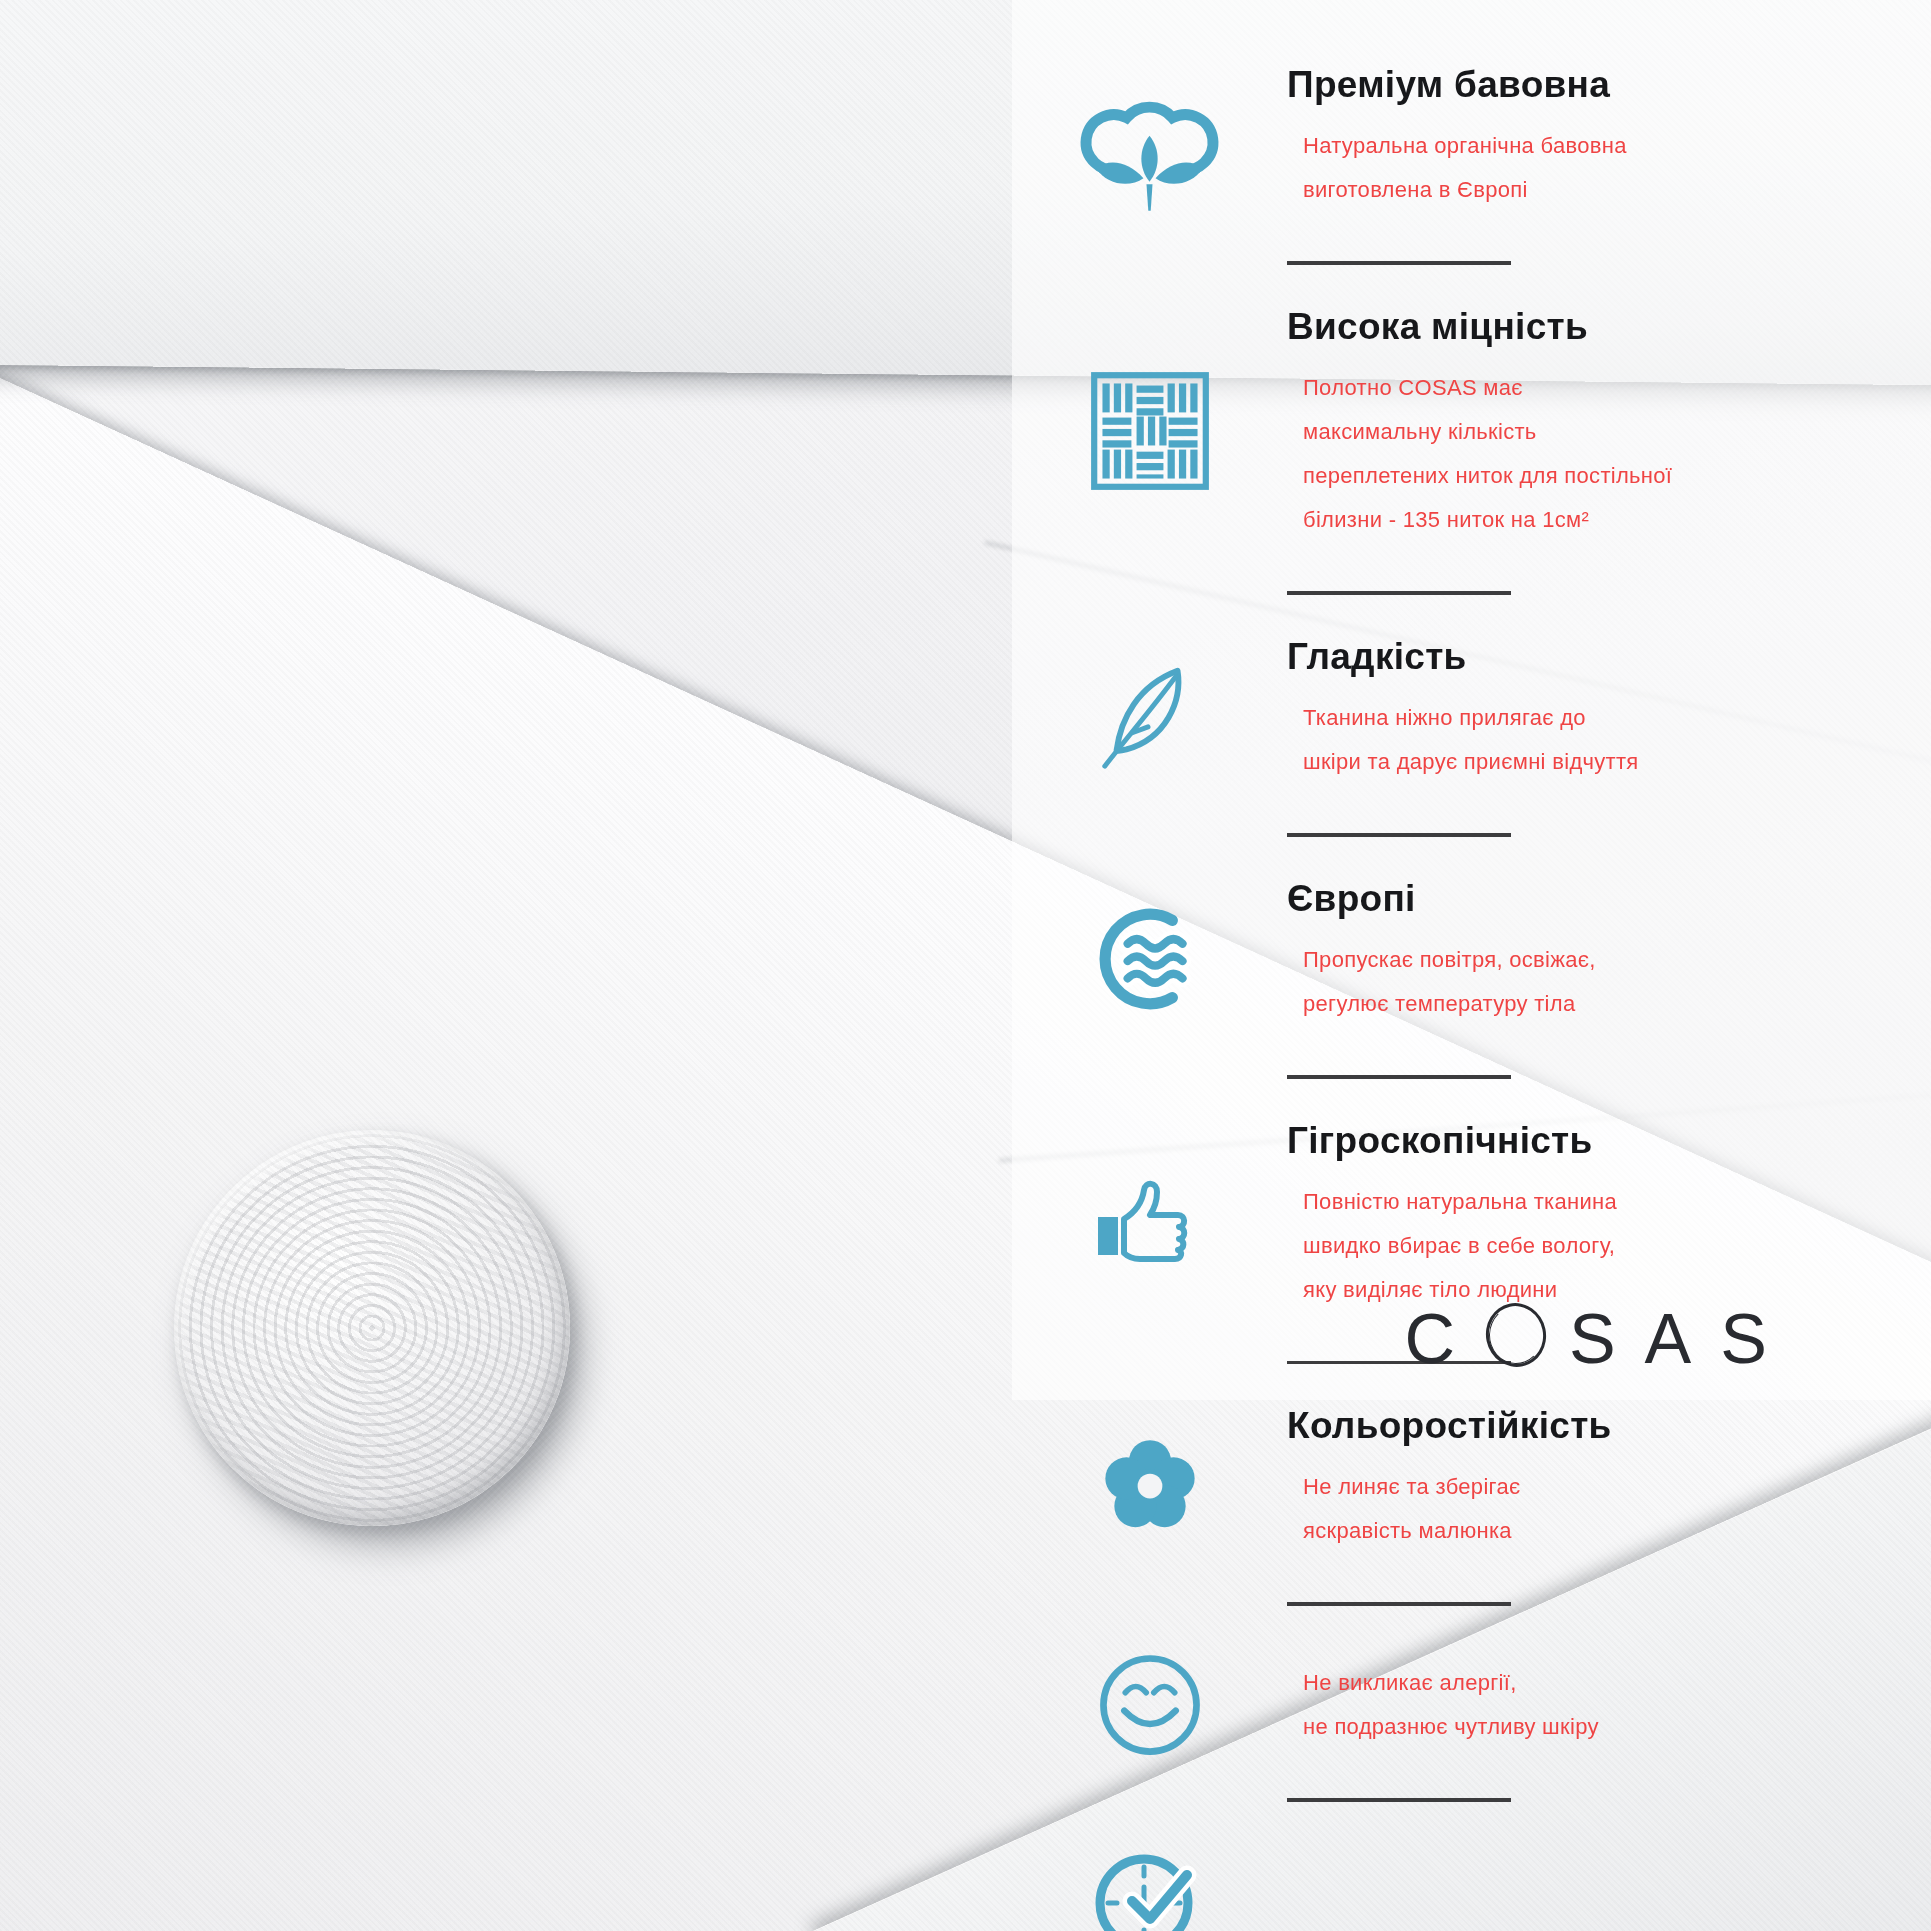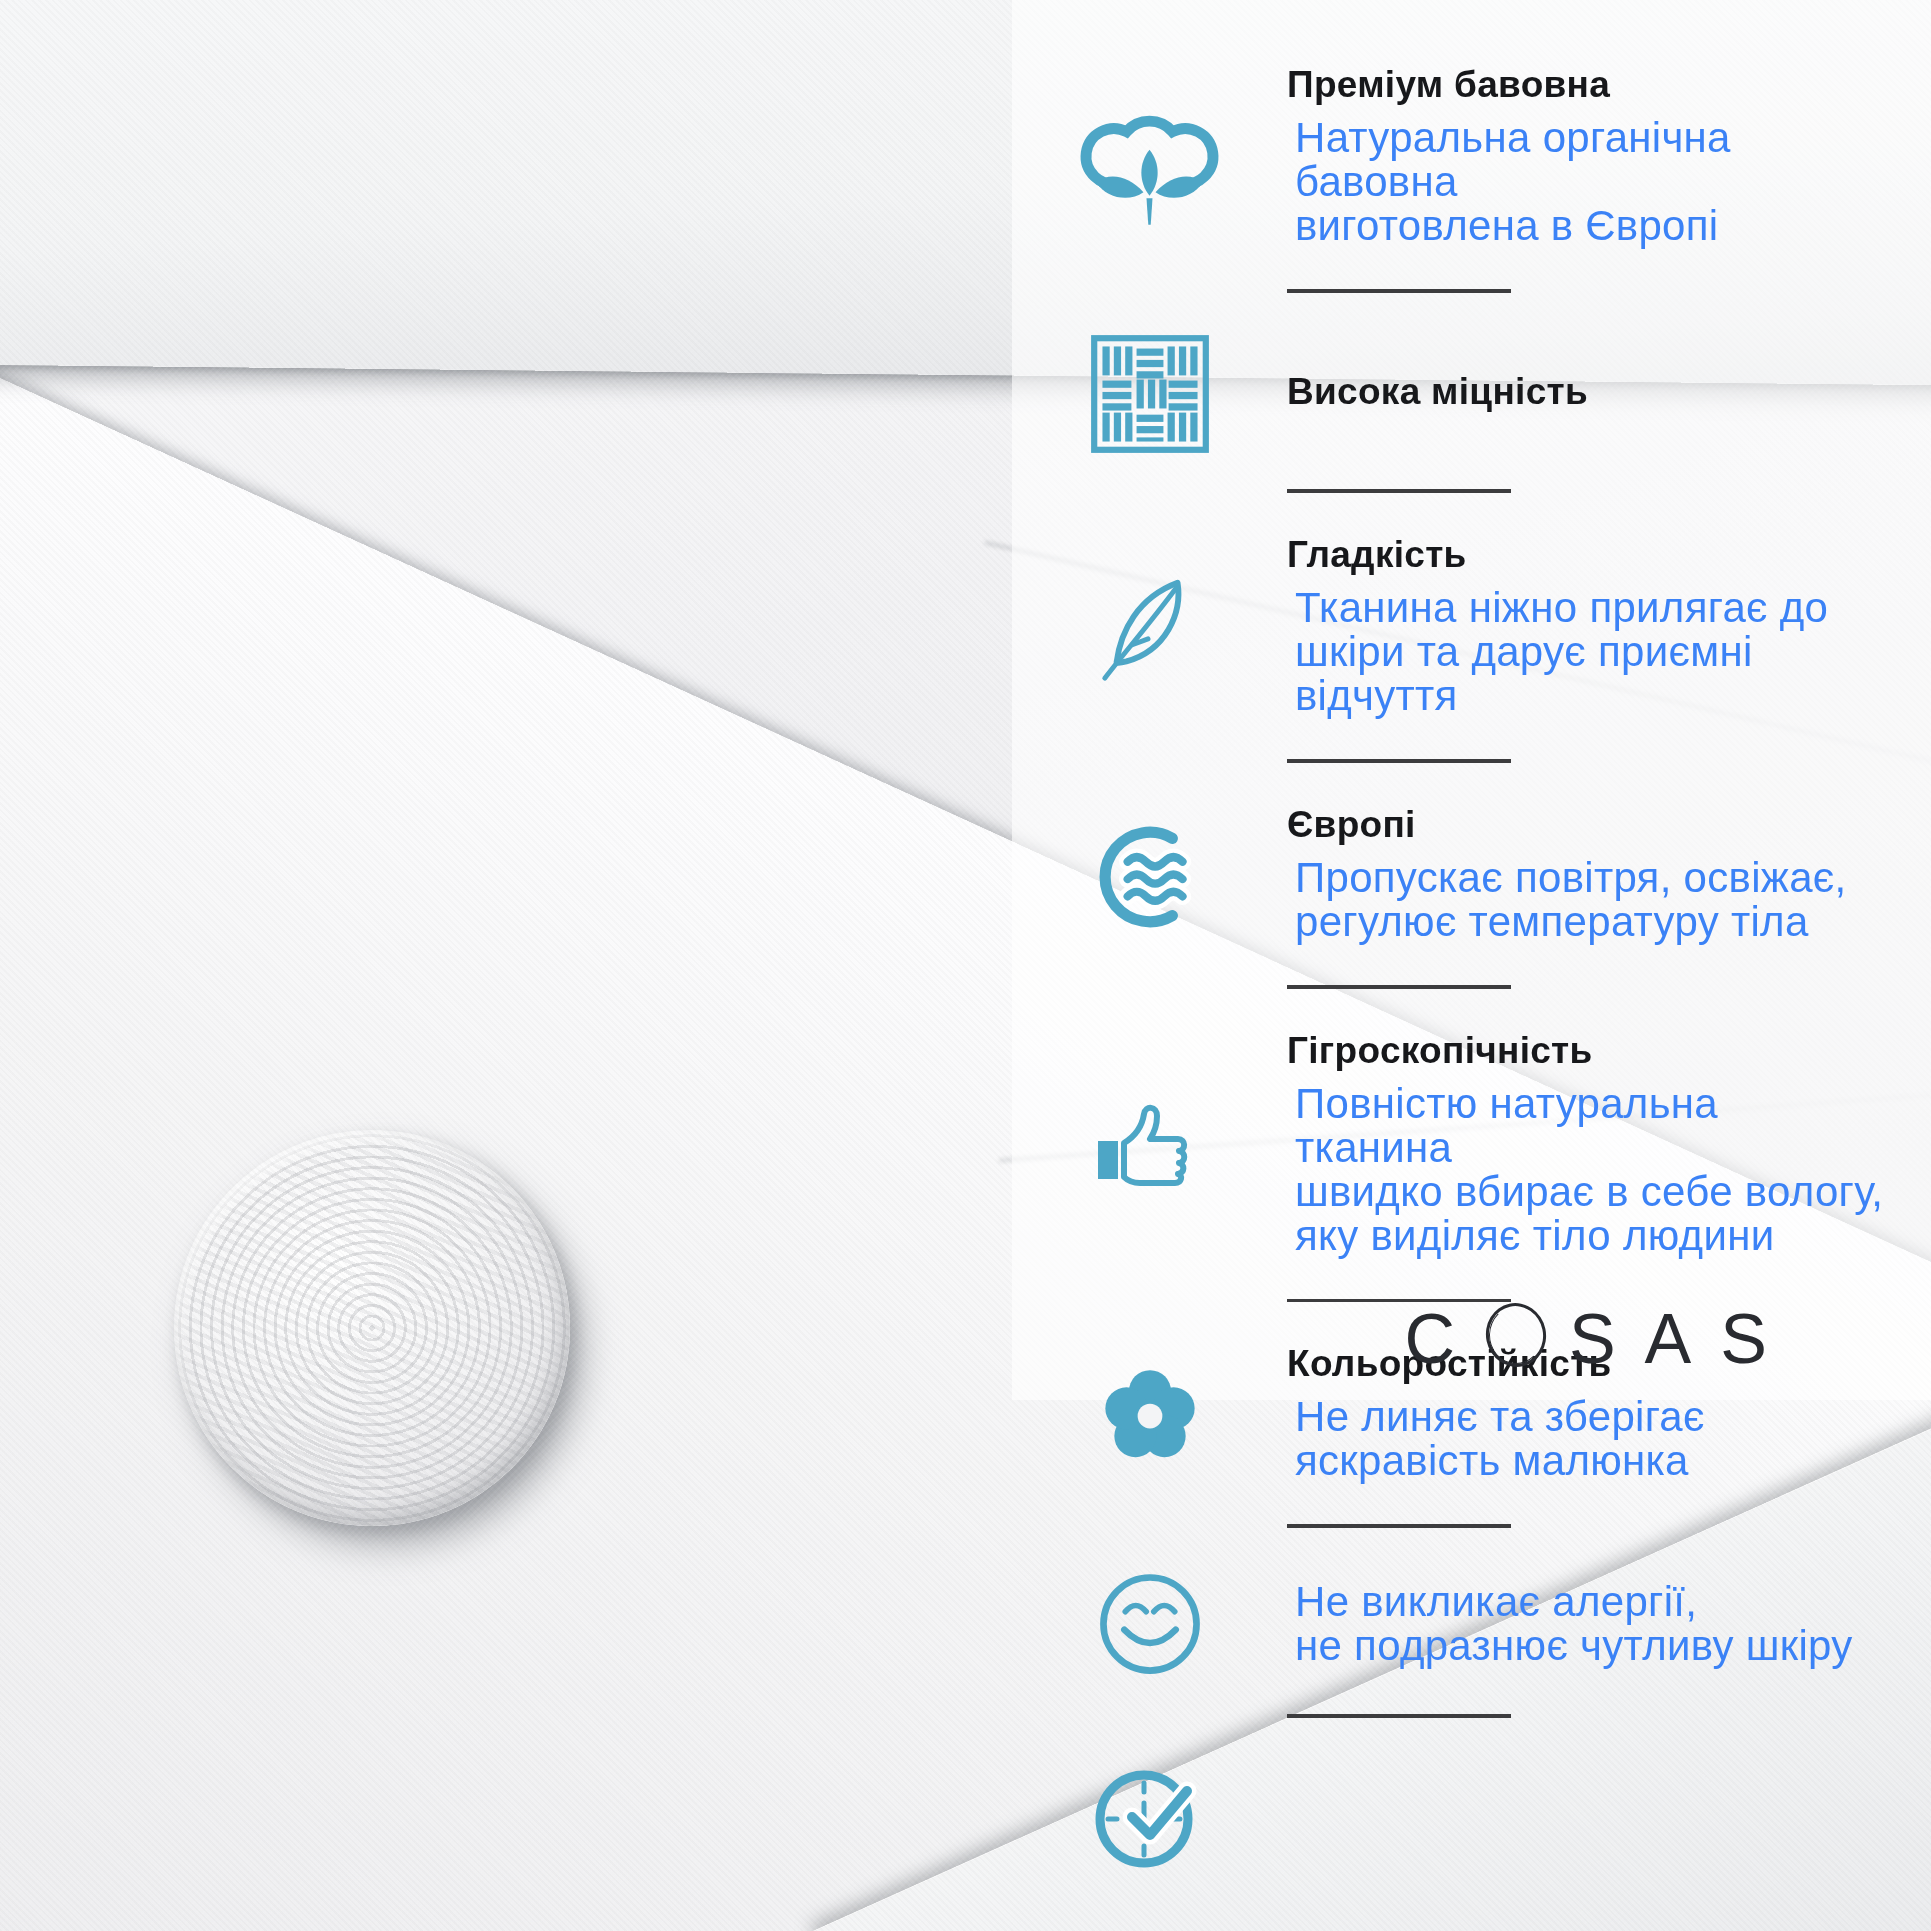--- a/index.html
+++ b/index.html
@@ -47,22 +47,22 @@
 
   
   .panel{position:absolute;left:1012px;top:0;width:919px;height:1400px;
     background:rgba(255,255,255,0.62);box-sizing:border-box;
     padding:62px 39px 0 0;}
   .feature{display:flex;align-items:center;}
   .icon-col{flex:0 0 275px;display:flex;justify-content:center;align-items:center;}
   .text-col{flex:1;min-width:0;}
   .feature-title{margin:0 0 2.9px 0;font-size:37px;line-height:46px;font-weight:700;
     color:#17181b;letter-spacing:0.3px;}
-  .feature-body{margin:8px;font-size:42px;line-height:44px;font-weight:400;
-    color:#3b82f6;letter-spacing:0.3px;white-space:pre-line;}
+  .feature-body{margin:16px;font-size:22px;line-height:44px;font-weight:400;
+    color:#ef4444;letter-spacing:0.3px;white-space:pre-line;}
   .divider{width:224px;height:3.9px;background:#3c3c3e;margin:33px 0 39px 275px;}
   .icon svg{display:block;}
 
   .logo{position:absolute;right:135px;bottom:21px;display:flex;align-items:center;
     color:#292b30;font-size:70px;font-weight:400;}
   .logo .ltr{letter-spacing:29px;}
   .logo-o{display:inline-block;width:54px;height:58px;border:3.9px solid #292b30;
     border-radius:50%;transform:rotate(-12deg);margin:0 23px 7.7px 1.9px;position:relative;}
   .logo-o::after{content:"";position:absolute;inset:0px;border-radius:50%;
     border:1.9px solid transparent;border-left-color:#292b30;border-bottom-color:#292b30;
@@ -132,20 +132,24 @@
               <rect x="47" y="91" width="26" height="7"></rect>
               <rect x="47" y="102" width="26" height="4"></rect>
             <rect x="77" y="78" width="7" height="28"></rect>
               <rect x="88" y="78" width="7" height="28"></rect>
               <rect x="99" y="78" width="7" height="28"></rect>
           </g>
         </svg>
       </div>
       <div class="text-col">
         <h3 class="feature-title">Висока міцність</h3>
+        <p class="feature-body">Полотно COSAS має
+максимальну кількість
+переплетених ниток для постільної
+білизни - 135 ниток на 1см²</p>
       </div>
     </div>
     <div class="divider"></div>
 
     <div class="feature">
       <div class="icon-col icon">
         <svg width="118" height="118" viewBox="0 0 120 120">
           <path d="M26 94 C30 62 48 28 88 13 C93 44 76 82 36 93 C32 94 28 95 26 94 Z" fill="none" stroke="#4da6c6" stroke-width="6" stroke-linejoin="round"></path>
           <path d="M14 110 C34 84 60 54 86 19" fill="none" stroke="#4da6c6" stroke-width="5" stroke-linecap="round"></path>
           <path d="M42 76 L58 70" fill="none" stroke="#4da6c6" stroke-width="5" stroke-linecap="round"></path>

